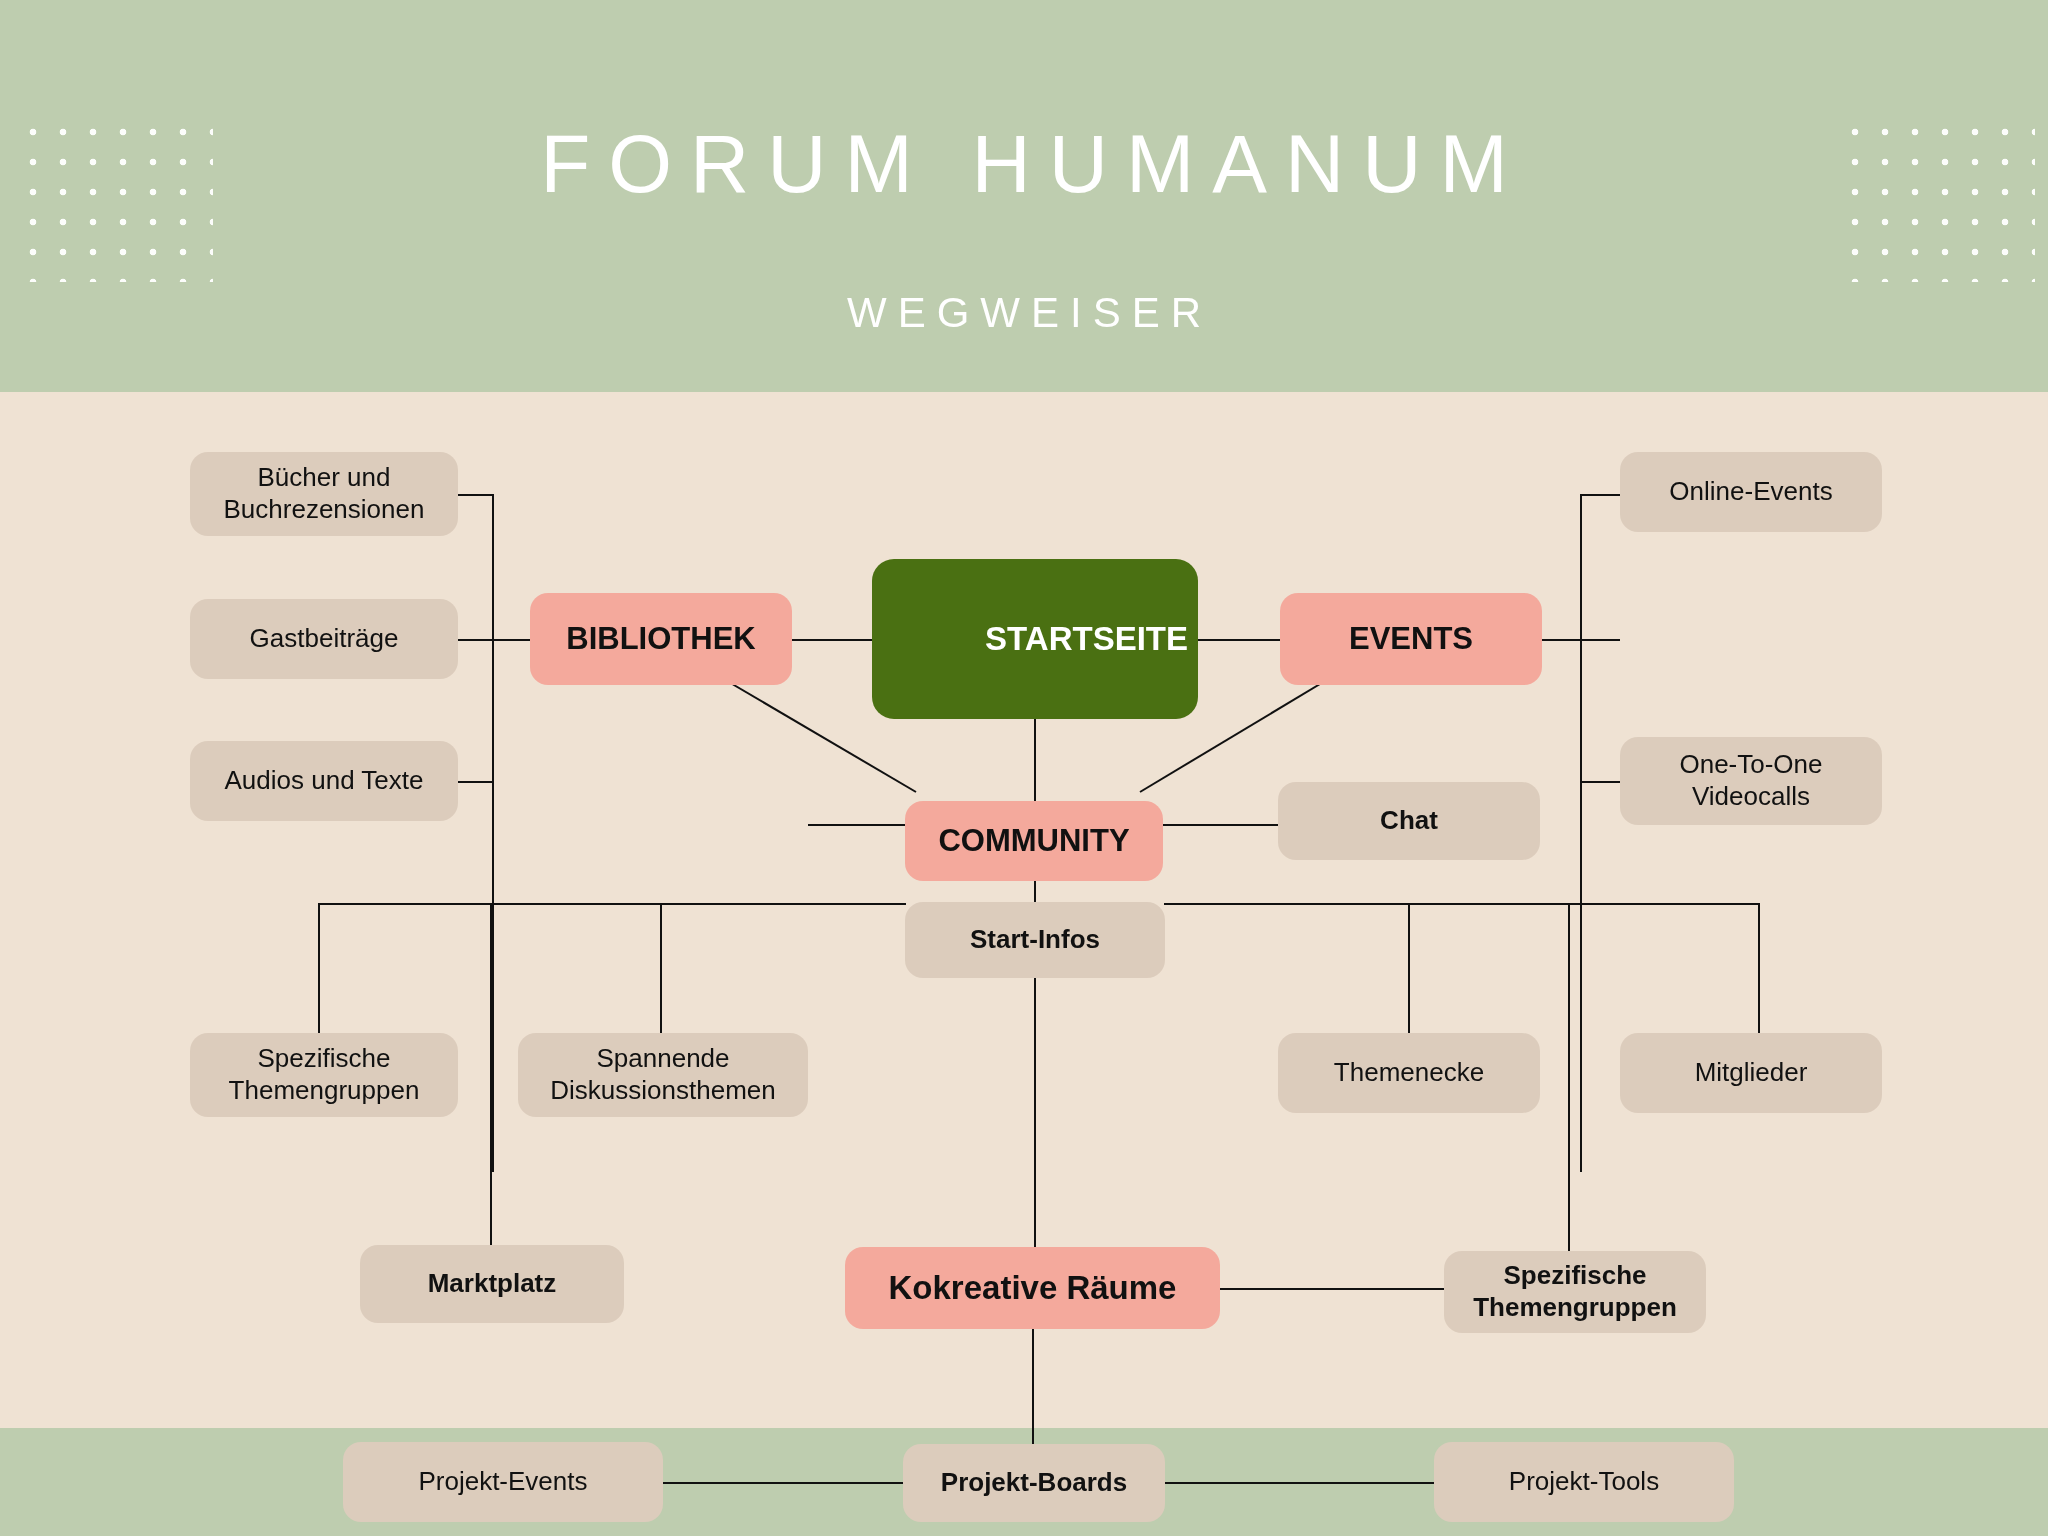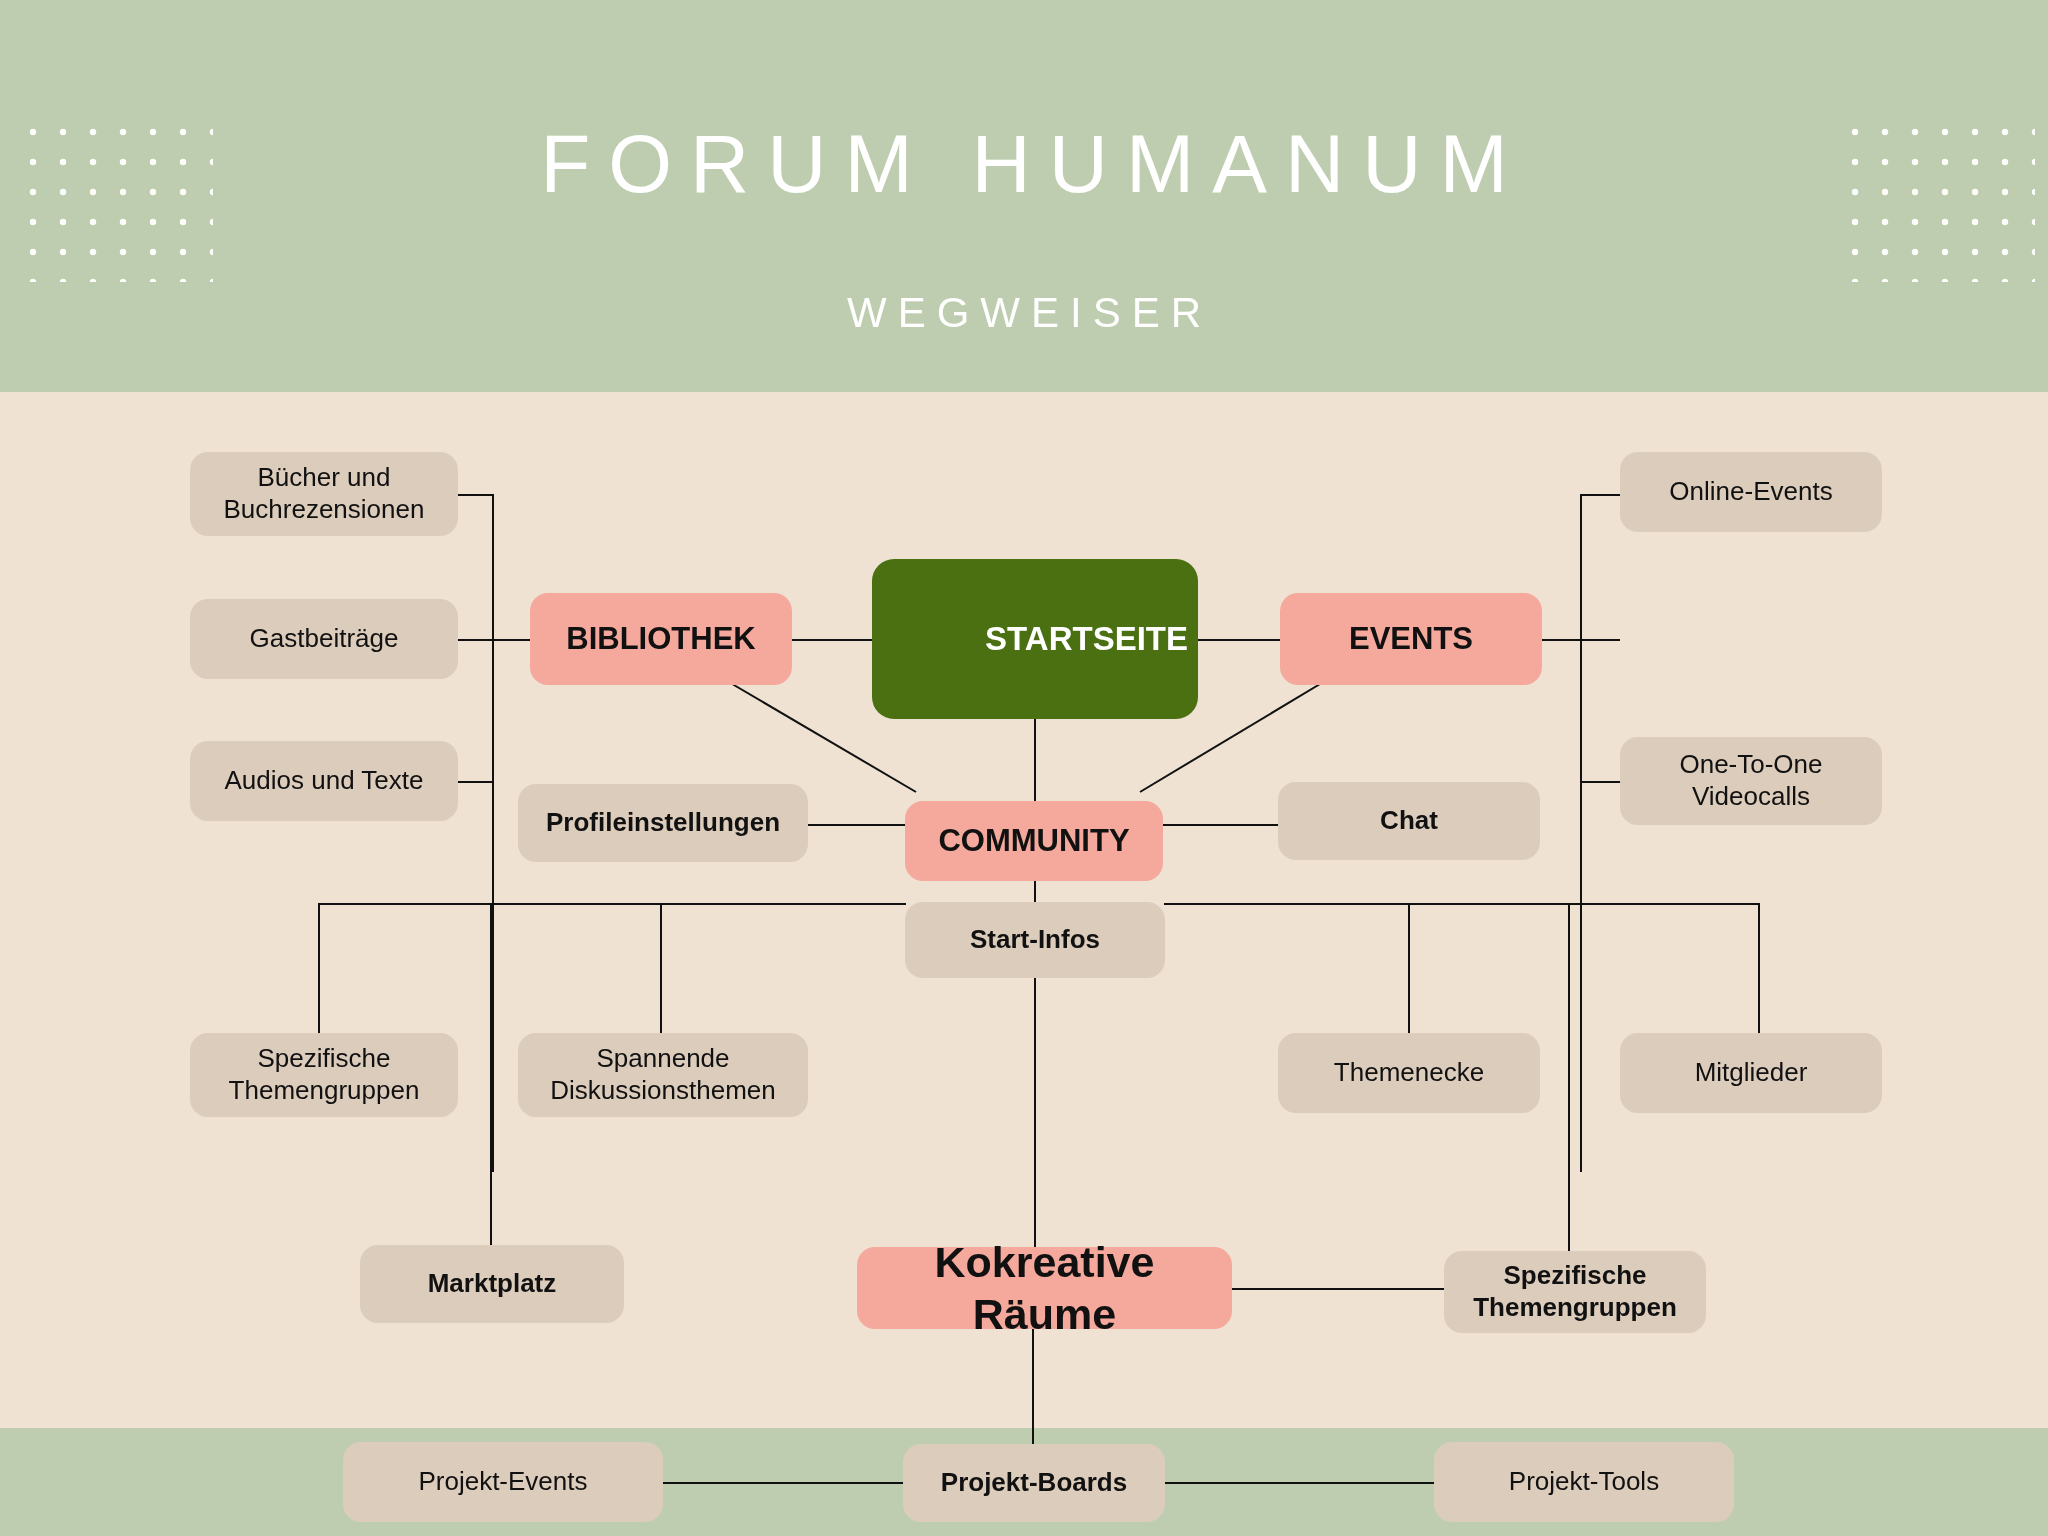--- a/index.html
+++ b/index.html
@@ -145,23 +145,20 @@
     <div class="node" style="left:1620px; top:60px; width:262px; height:80px;">
       <span>Online-Events</span>
     </div>
     <div class="node" style="left:1620px; top:345px; width:262px; height:88px;">
       <span>One-To-One Videocalls</span>
     </div>
 
     <div class="node pink big" style="left:905px; top:409px; width:258px; height:80px;">
       <span>COMMUNITY</span>
     </div>
-    <div class="node bold" style="left:518px; top:392px; width:290px; height:78px;">
-      <span>Profileinstellungen</span>
-    </div>
     <div class="node bold" style="left:1278px; top:390px; width:262px; height:78px;">
       <span>Chat</span>
     </div>
     <div class="ln lnh" style="left:808px; top:432px; width:97px;"></div>
     <div class="ln lnh" style="left:1163px; top:432px; width:115px;"></div>
 
     <div class="ln lnv" style="left:1034px; top:473px; height:418px;"></div>
 
     <div class="node bold" style="left:905px; top:510px; width:260px; height:76px;">
       <span>Start-Infos</span>
@@ -187,21 +184,21 @@
       <span>Themenecke</span>
     </div>
     <div class="node" style="left:1620px; top:641px; width:262px; height:80px;">
       <span>Mitglieder</span>
     </div>
 
     <div class="node bold" style="left:360px; top:853px; width:264px; height:78px;">
       <span>Marktplatz</span>
     </div>
 
-    <div class="node pink big" style="left:845px; top:855px; width:375px; height:82px; font-size:43px;margin-left:12px;">
+    <div class="node pink big" style="left:845px; top:855px; width:375px; height:82px; font-size:33px;">
       <span>Kokreative Räume</span>
     </div>
     <div class="node bold" style="left:1444px; top:859px; width:262px; height:82px;">
       <span>Spezifische Themengruppen</span>
     </div>
     <div class="ln lnh" style="left:1220px; top:896px; width:224px;"></div>
 
     <div class="ln lnv" style="left:1032px; top:937px; height:178px;"></div>
 
     <div class="node" style="left:343px; top:1050px; width:320px; height:80px;">

